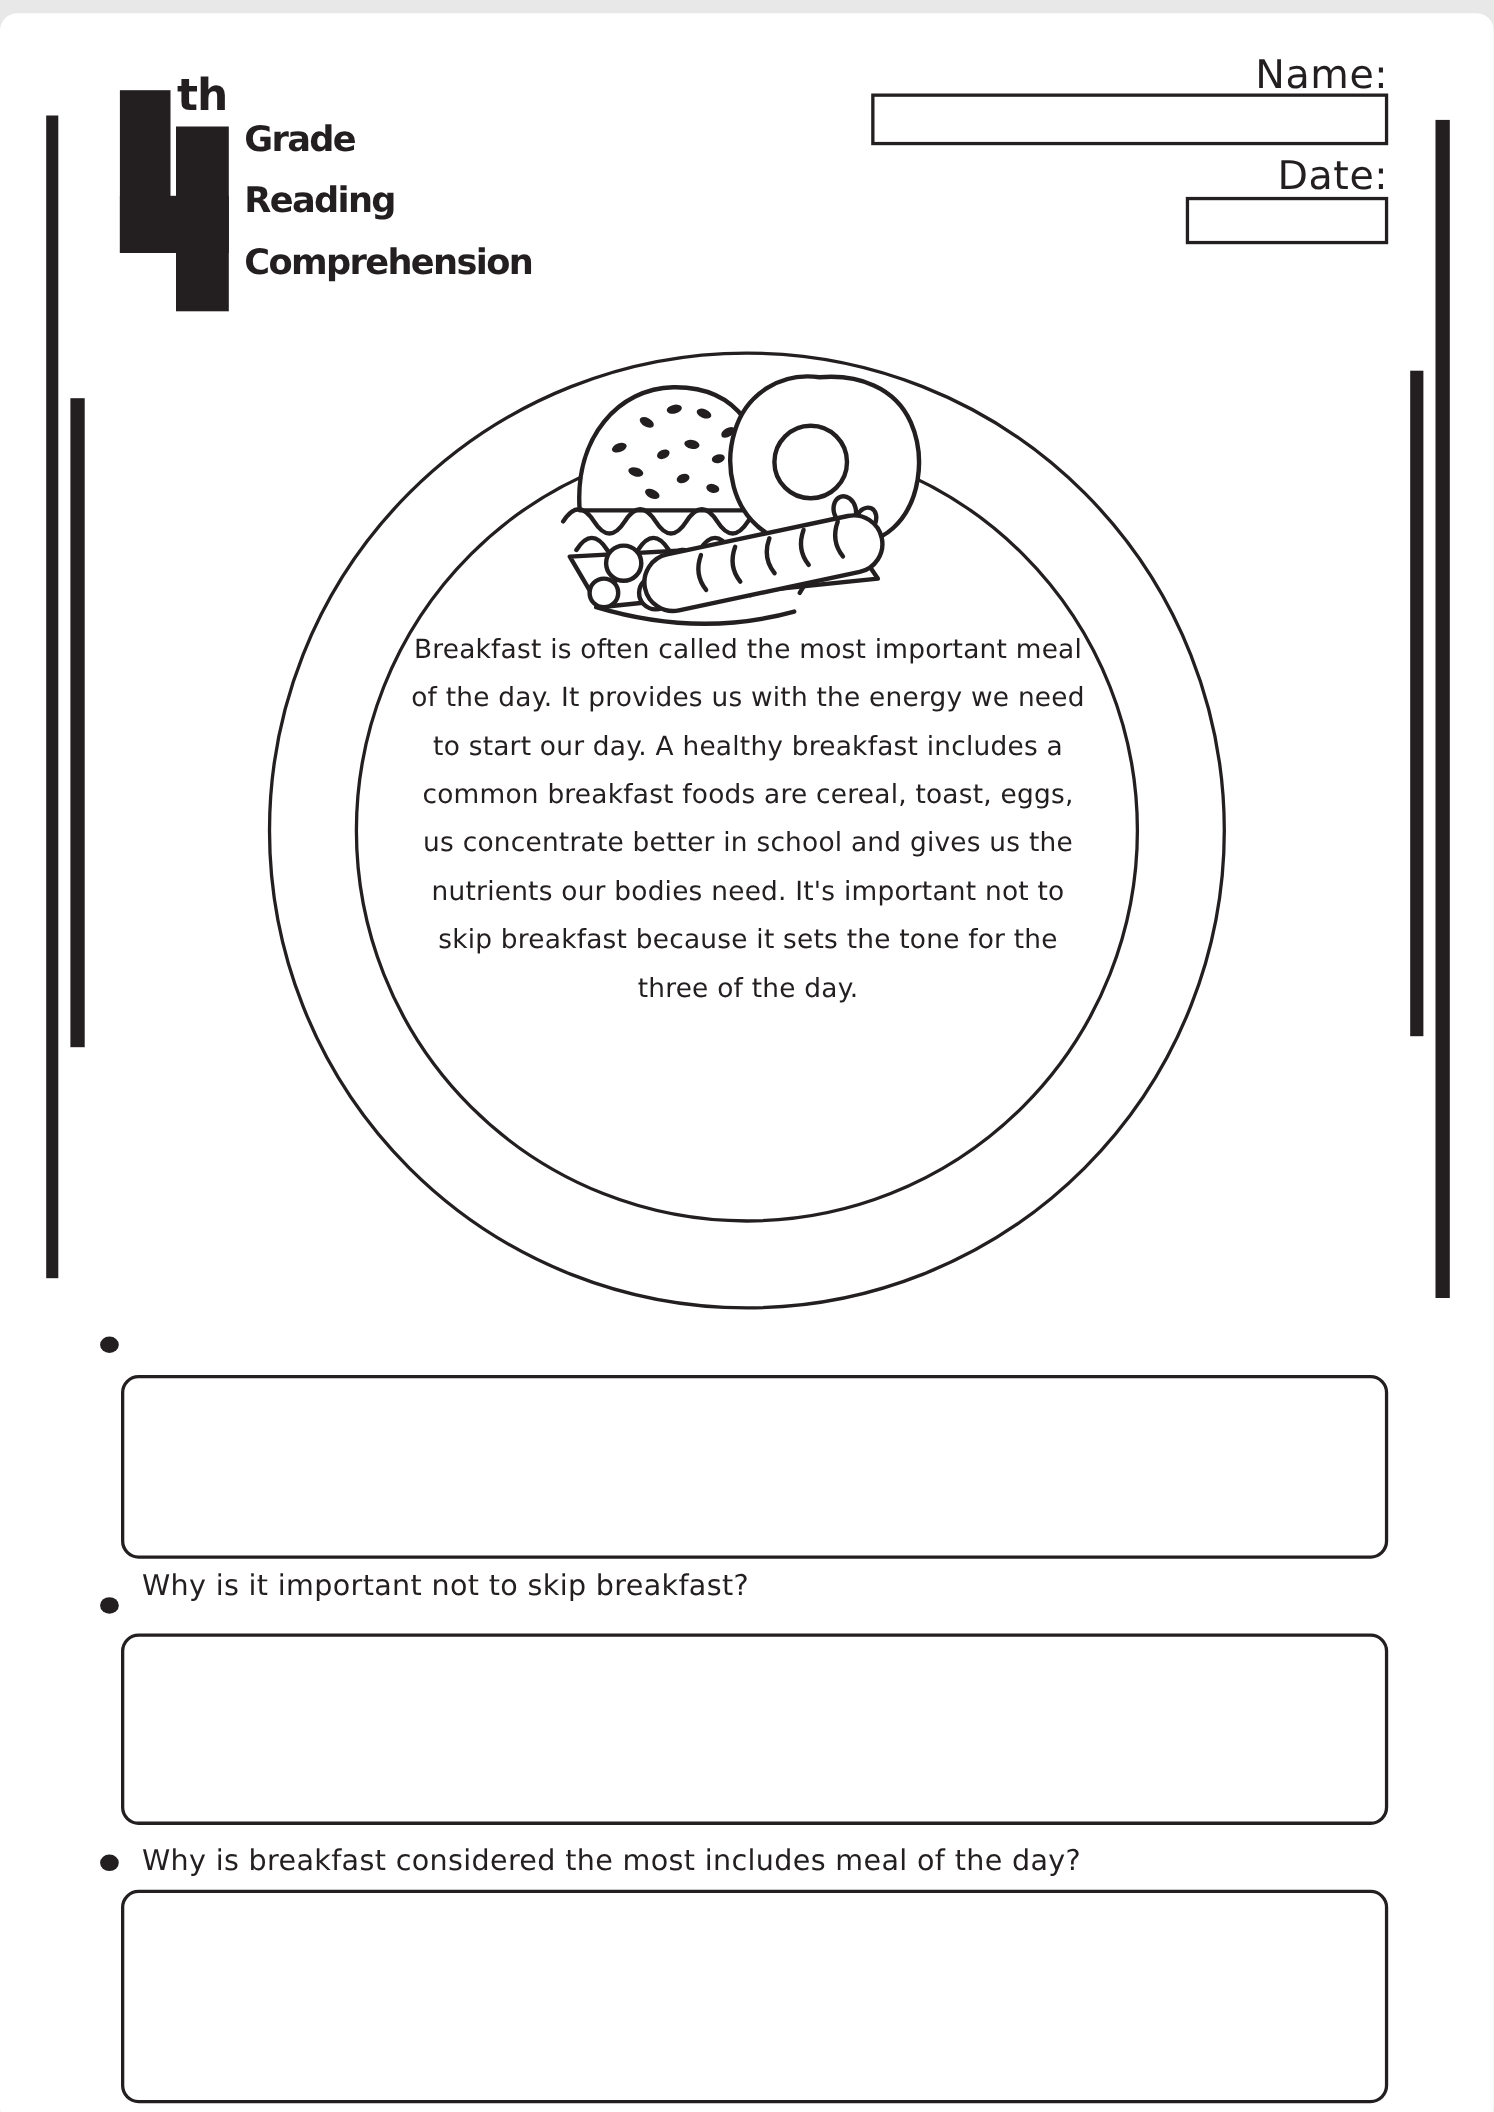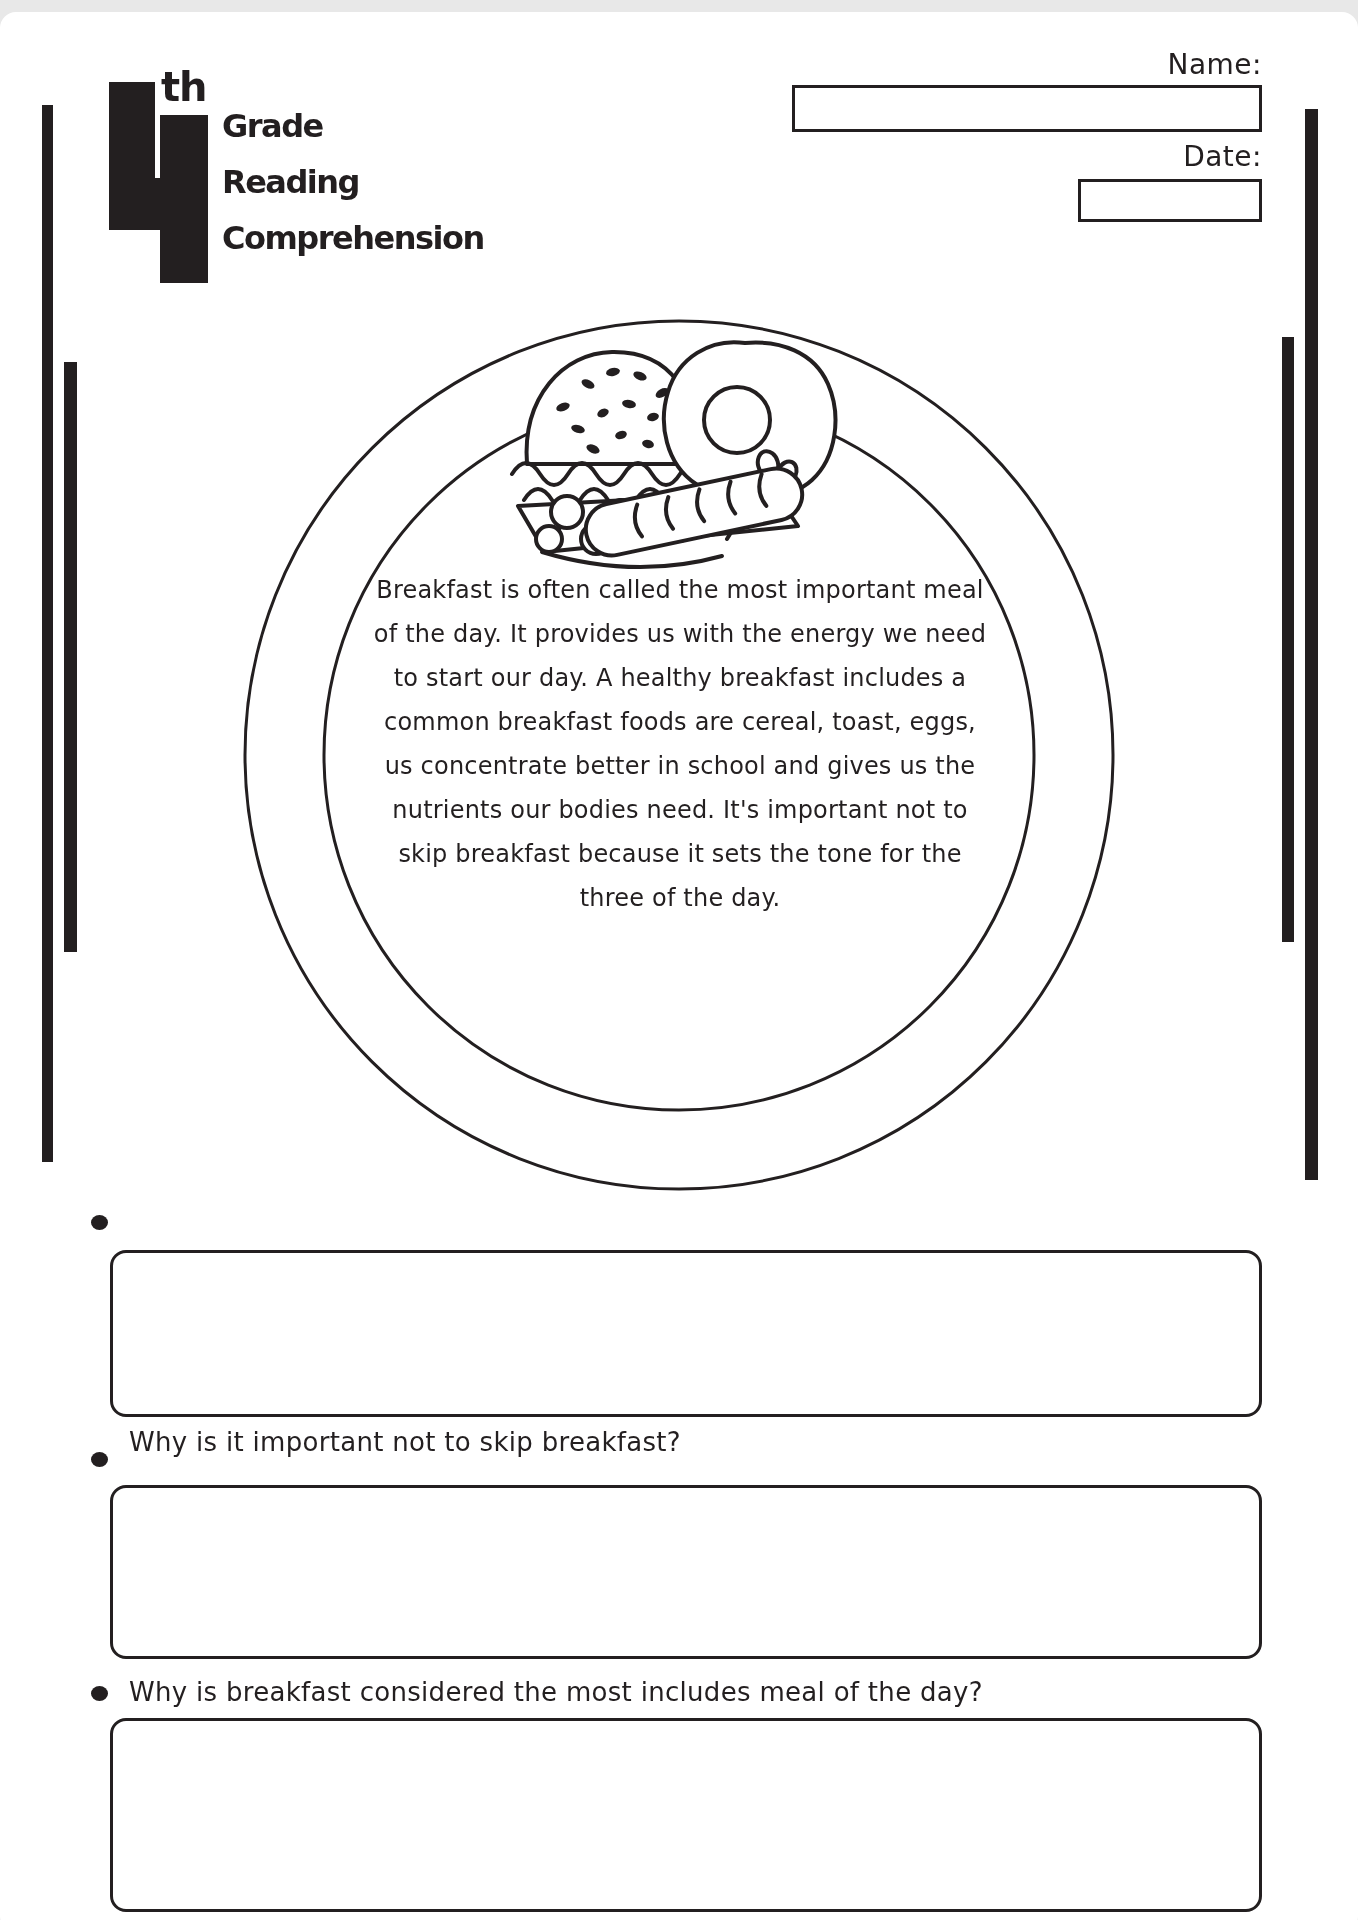--- a/index.html
+++ b/index.html
@@ -25,21 +25,21 @@
   .logo-th{
     left:161px;top:52px;
     font-size:40px;font-weight:bold;letter-spacing:-1px;
   }
   .logo-title{
     left:222px;top:86px;width:620px;
     font-size:32px;line-height:56px;font-weight:bold;letter-spacing:-1.5px;
   }
   
   .field-label{
-    font-size:28px;letter-spacing:0.5px;
+    font-size:36px;letter-spacing:0.5px;
     text-align:right;width:300px;
   }
   .name-label{left:962px;top:36px;}
   .date-label{left:962px;top:128px;}
   .field-input{
     position:absolute;
     border:3px solid #231f20;border-radius:0;
     background:#ffffff;box-sizing:border-box;
     font-family:"DejaVu Sans", sans-serif;font-size:26px;color:#231f20;
     padding:2px 10px;outline:none;

